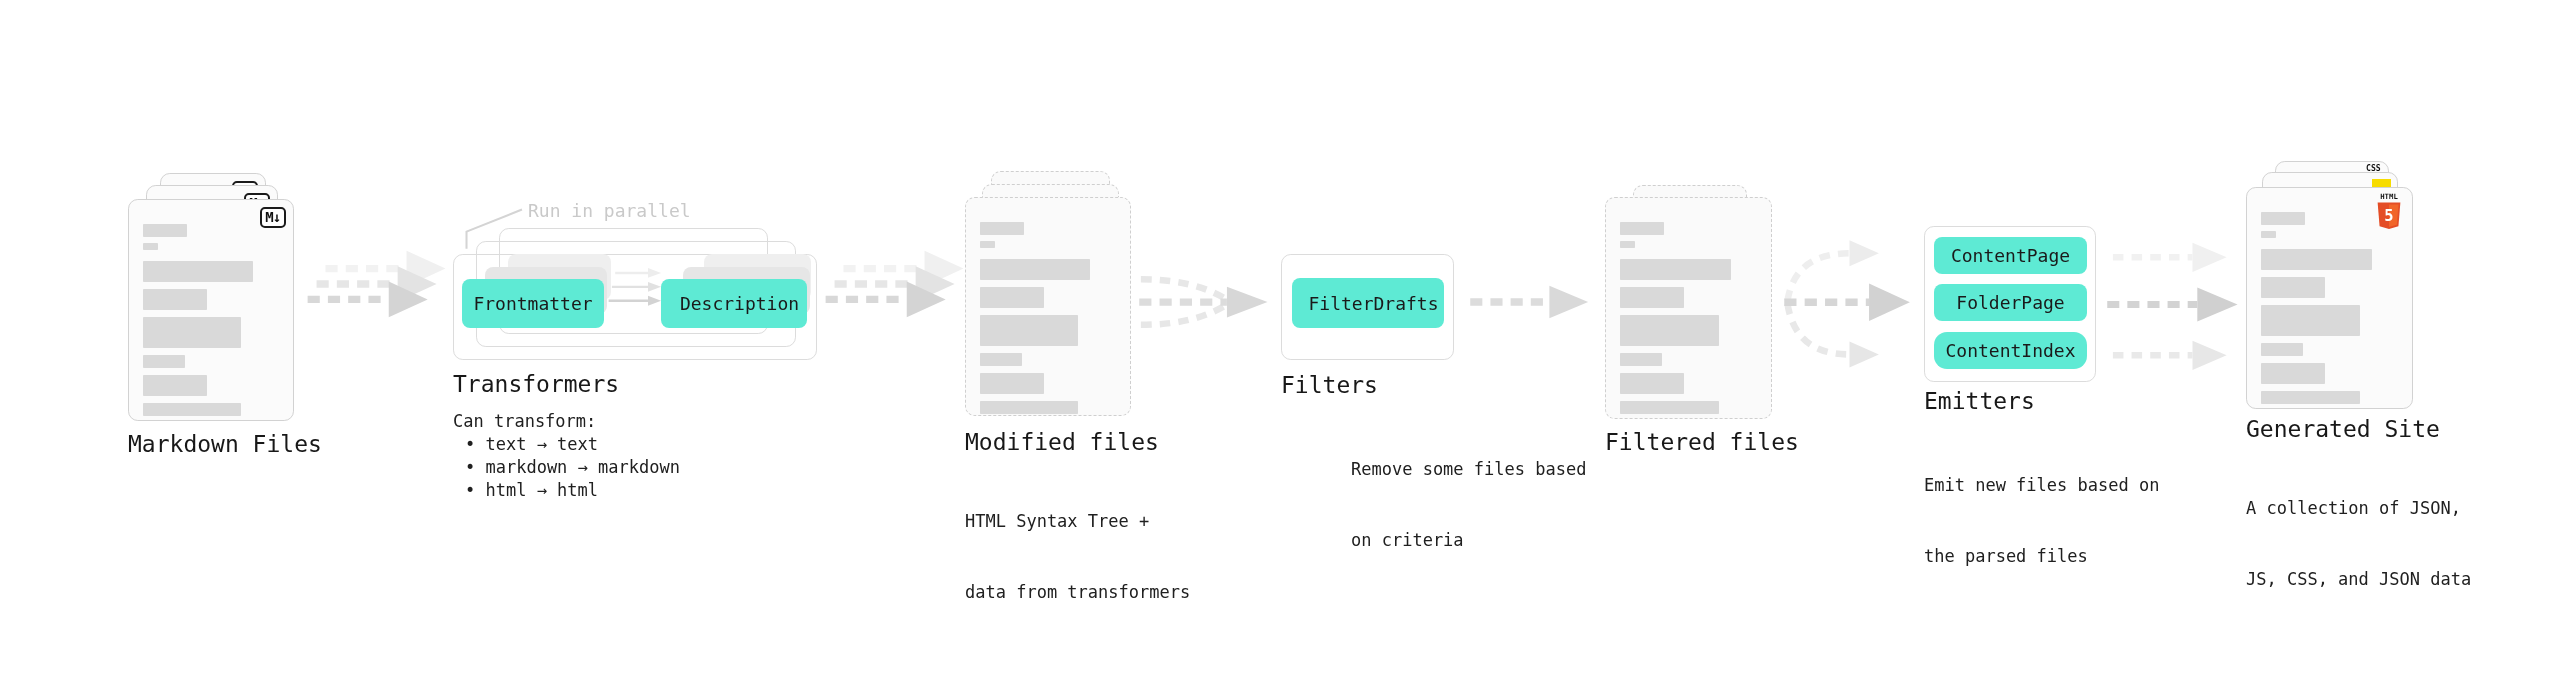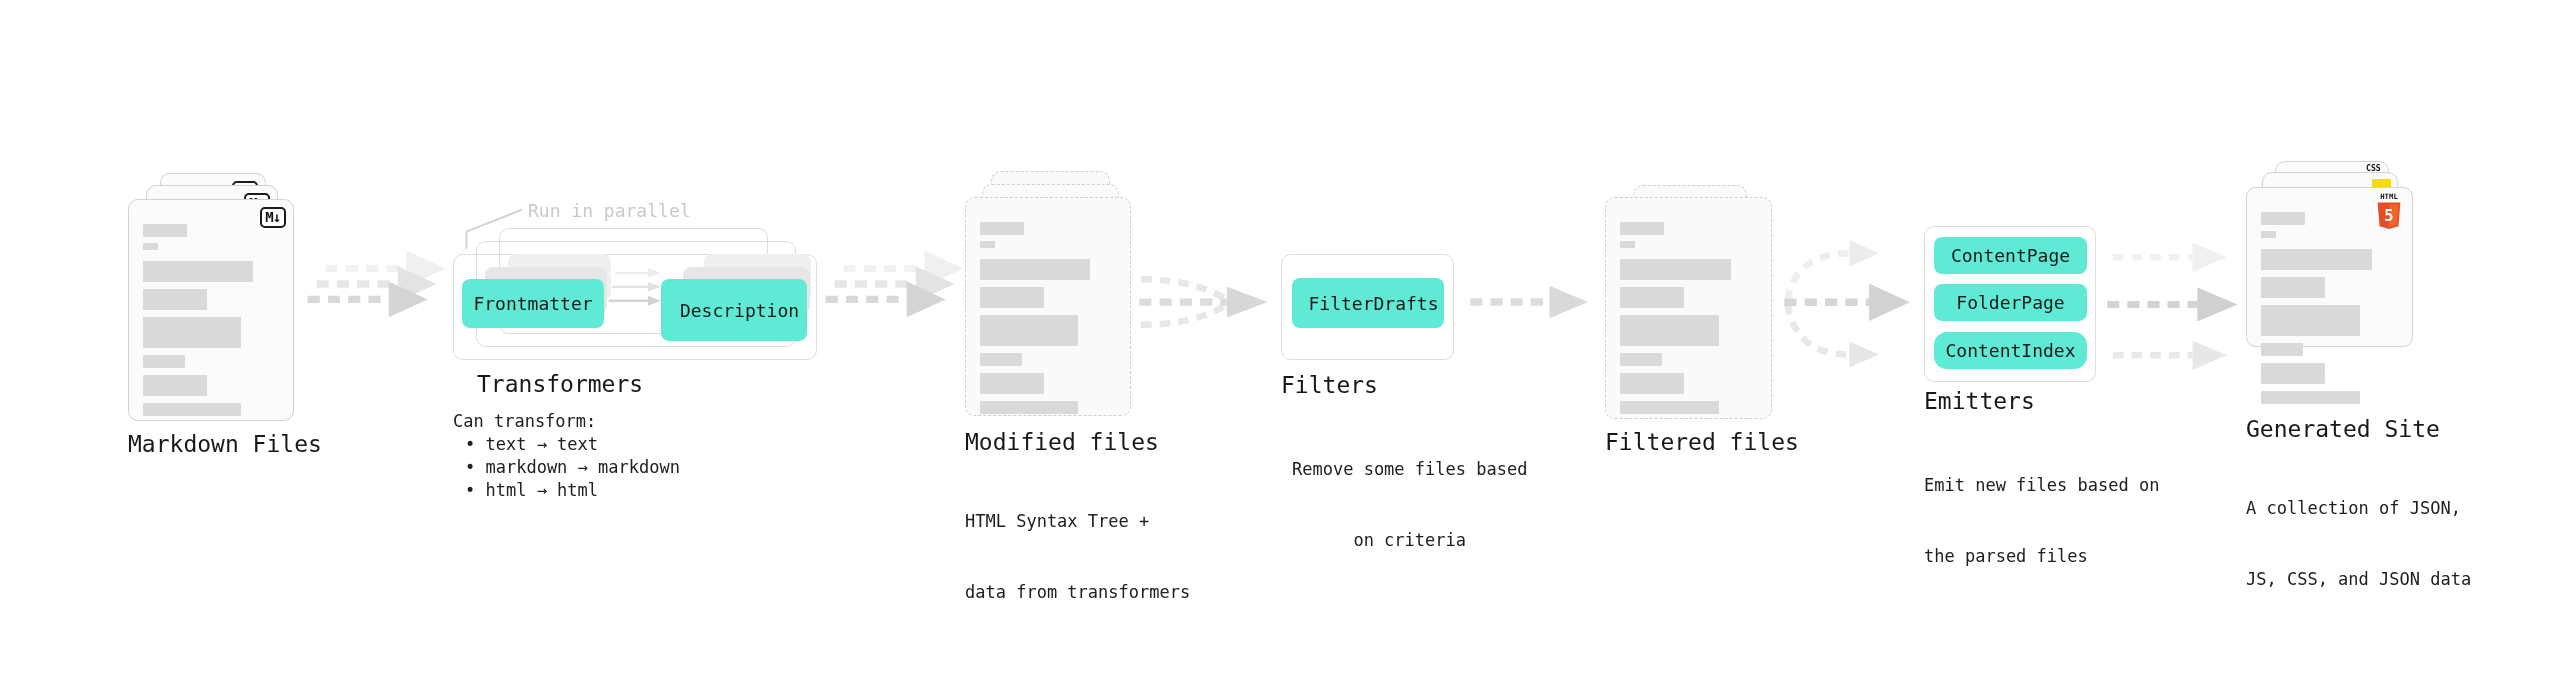--- a/index.html
+++ b/index.html
@@ -104,23 +104,23 @@
       <polygon points="50,17 66,23 50,29" fill="#e1e1e1"></polygon>
     </g>
     <g>
       <line x1="2" y1="40" x2="50" y2="40" stroke="#d3d3d3" stroke-width="3"></line>
       <polygon points="50,34 66,40 50,46" fill="#d3d3d3"></polygon>
     </g>
   </svg>
 
   <div class="pill ghost2" style="left:704px;top:254px;width:107px;height:46px;z-index:2;"></div>
   <div class="pill ghost1" style="left:683px;top:267px;width:127px;height:47px;z-index:3;"></div>
-  <div class="pill" style="left:661px;top:279px;width:146px;height:62px;z-index:4;padding-left:11px;">Description</div>
-
-  <div class="heading" style="left:453px;top:371px;margin-left:24px;">Transformers</div>
+  <div class="pill" style="left:661px;top:279px;width:146px;height:49px;z-index:4;padding-left:11px;">Description</div>
+
+  <div class="heading" style="left:453px;top:371px;">Transformers</div>
   <div class="subtext" style="left:453px;top:410px;">Can transform:</div>
   <div class="subtext" style="left:465px;top:433px;">• text → text</div>
   <div class="subtext" style="left:465px;top:456px;">• markdown → markdown</div>
   <div class="subtext" style="left:465px;top:479px;">• html → html</div>
 
   <svg class="abs" style="left:824px;top:249px;" width="146" height="70" viewBox="0 0 180 86">
     <g transform="translate(22,0)">
       <line x1="2" y1="24" x2="102" y2="24" stroke="#f2f2f2" stroke-width="9" stroke-dasharray="15 10"></line>
       <polygon points="102,2 150,24 102,46" fill="#f0f0f0"></polygon>
     </g>
@@ -157,21 +157,21 @@
   <svg class="abs" style="left:1136px;top:268px;" width="138" height="69" viewBox="0 0 170 85">
     <path d="M 6 14 Q 72 14 112 39" fill="none" stroke="#e7e7e7" stroke-width="8" stroke-dasharray="13 10"></path>
     <path d="M 6 70 Q 72 70 112 45" fill="none" stroke="#e7e7e7" stroke-width="8" stroke-dasharray="13 10"></path>
     <line x1="4" y1="42" x2="112" y2="42" stroke="#dcdcdc" stroke-width="9" stroke-dasharray="15 10"></line>
     <polygon points="112,23 162,42 112,61" fill="#d7d7d7"></polygon>
   </svg>
 
   <div class="box" style="left:1281px;top:254px;width:173px;height:106px;"></div>
   <div class="pill" style="left:1292px;top:278px;width:152px;height:50px;padding-left:11px;">FilterDrafts</div>
   <div class="heading" style="left:1281px;top:372px;">Filters</div>
-  <div class="subtext" style="left:1292px;top:411px;text-align:center;">
+  <div class="subtext" style="left:1351px;top:411px;">
     <div>Remove some files based</div>
     <div>on criteria</div>
   </div>
 
   <svg class="abs" style="left:1468px;top:281px;" width="124" height="42" viewBox="0 0 152 52">
     <line x1="2" y1="26" x2="100" y2="26" stroke="#dcdcdc" stroke-width="9" stroke-dasharray="15 10"></line>
     <polygon points="100,6 148,26 100,46" fill="#d9d9d9"></polygon>
   </svg>
 
   <div class="file dashed" style="left:1633px;top:185px;width:114px;height:49px;z-index:1;"></div>
@@ -220,21 +220,21 @@
     <line x1="2" y1="20" x2="100" y2="20" stroke="#e9e9e9" stroke-width="8" stroke-dasharray="13 10"></line>
     <polygon points="100,2 142,20 100,38" fill="#e7e7e7"></polygon>
   </svg>
 
   <div class="file" style="left:2275px;top:161px;width:114px;height:65px;z-index:1;">
     <div class="css-badge">CSS</div>
   </div>
   <div class="file" style="left:2262px;top:172px;width:136px;height:65px;z-index:2;">
     <div class="js-badge"></div>
   </div>
-  <div class="file" style="left:2246px;top:187px;width:167px;height:160px;z-index:3;">
+  <div class="file" style="left:2246px;top:187px;width:167px;height:222px;z-index:3;">
     <div class="html5-badge">
       <svg width="28" height="39" viewBox="0 0 34 48">
         <text x="17" y="9" font-size="9" font-weight="bold" text-anchor="middle" fill="#111">HTML</text>
         <polygon points="3,13 31,13 28.6,42 17,45.5 5.4,42" fill="#e44d26"></polygon>
         <polygon points="17,15.5 17,43.2 26.7,40.2 28.7,15.5" fill="#f16529"></polygon>
         <text x="17" y="36" font-size="19" font-weight="bold" text-anchor="middle" fill="#ffffff">5</text>
       </svg>
     </div>
     <div class="doc-lines">
         <div class="doc-bar" style="width: 32%; height: 13px; margin-top: 0px;"></div>

